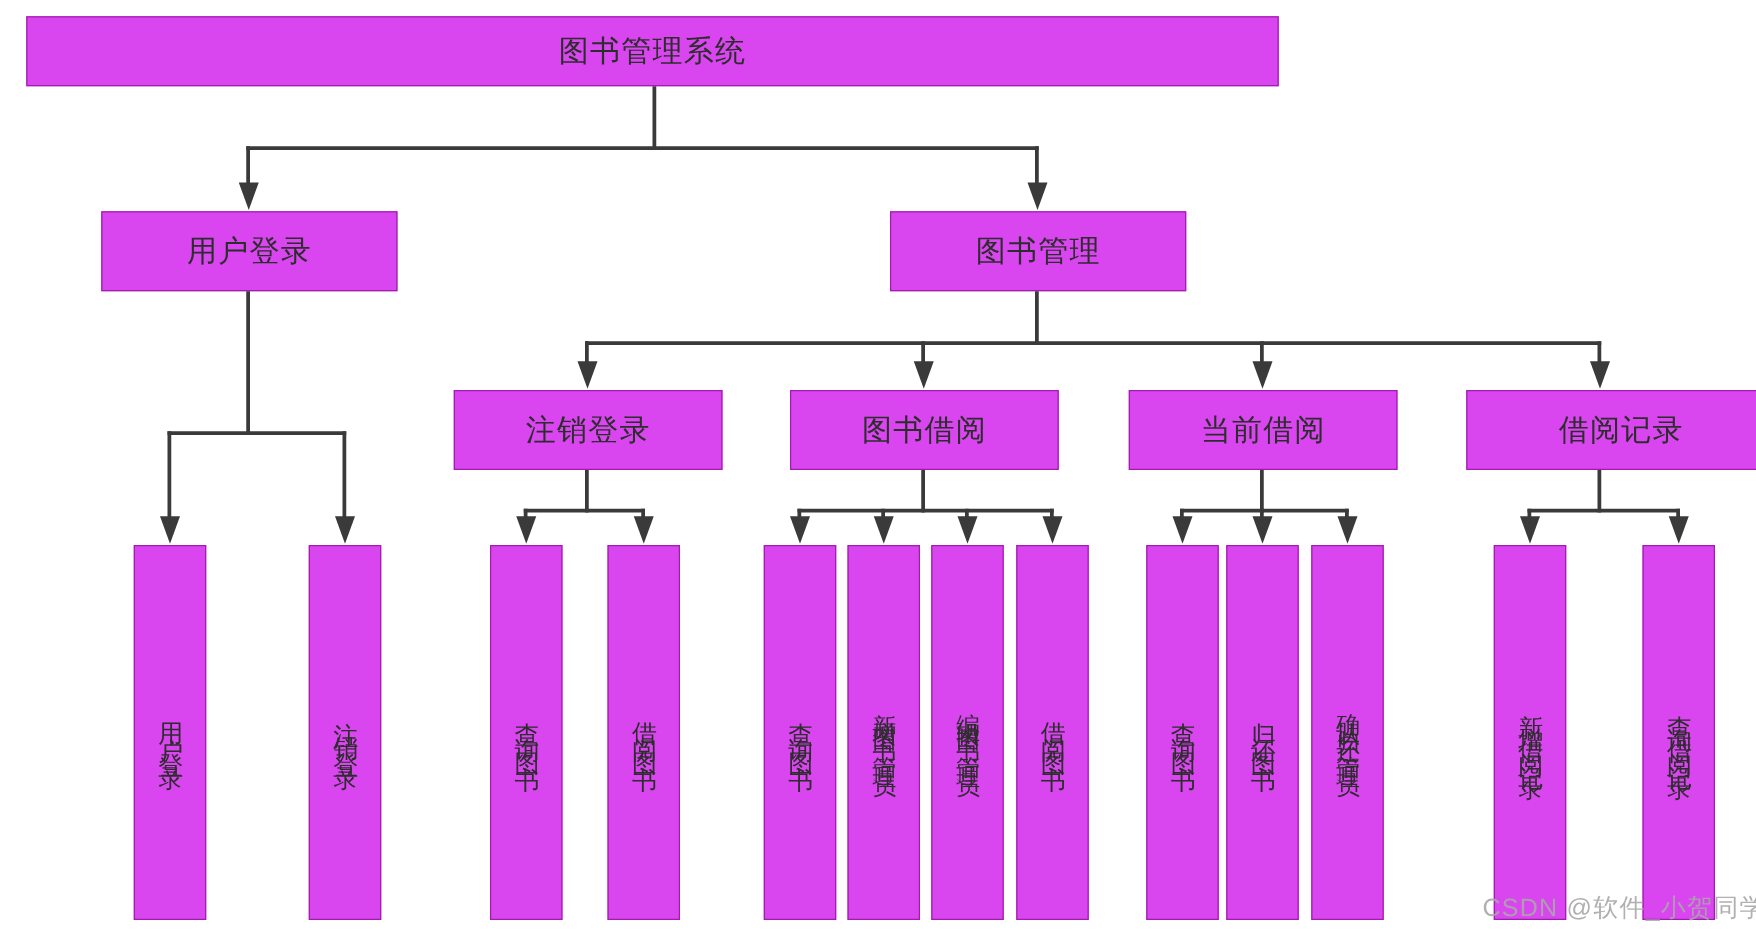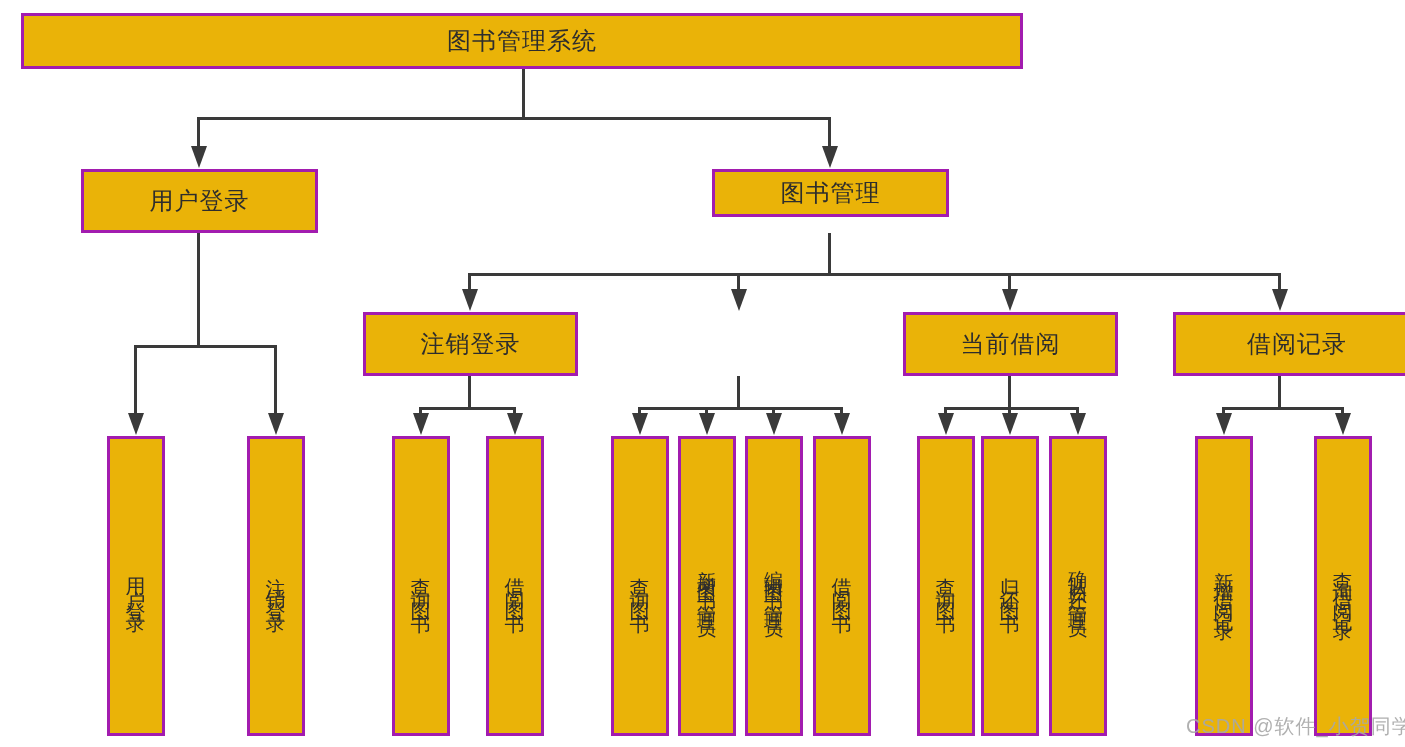--- a/index.html
+++ b/index.html
@@ -1,22 +1,22 @@
 <!DOCTYPE html>
 <html><head>
 <meta charset="utf-8">
 <style>
   html,body{margin:0;padding:0;background:#ffffff;}
   .canvas{
     position:relative;width:1405px;height:747px;background:#ffffff;overflow:hidden;
     font-family:"Liberation Sans","DejaVu Sans",sans-serif;color:#2d2d2d;
   }
   .box{
-    position:absolute;box-sizing:border-box;background:#eab308;
-    border:3px solid #a21caf;display:flex;align-items:center;justify-content:center;text-align:right;
+    position:absolute;box-sizing:border-box;background:#d946ef;
+    border:1px solid #a21caf;display:flex;align-items:center;justify-content:center;text-align:right;
   }
   .hlabel{font-size:24px;letter-spacing:1px;white-space:nowrap;}
   .leaf .vtext{
     writing-mode:vertical-rl;text-orientation:mixed;
     font-size:20px;letter-spacing:12px;line-height:1;white-space:nowrap;
   }
   .leaf.mid .vtext{letter-spacing:10px;}
   .leaf.long .vtext{font-size:19px;letter-spacing:7px;}
   .vl,.hl{position:absolute;background:#3a3a3a;}
   .vl{width:3px;}
@@ -36,26 +36,29 @@
 
 <div class="canvas">
 
   <div class="box" style="left:21px;top:13px;width:1002px;height:56px;">
     <span class="hlabel">图书管理系统</span>
   </div>
 
   <div class="box" style="left:81px;top:169px;width:237px;height:64px;">
     <span class="hlabel">用户登录</span>
   </div>
-  <div class="box" style="left:712px;top:169px;width:237px;height:48px;">
+  <div class="box" style="left:712px;top:169px;width:237px;height:64px;">
     <span class="hlabel">图书管理</span>
   </div>
 
   <div class="box" style="left:363px;top:312px;width:215px;height:64px;">
     <span class="hlabel">注销登录</span>
+  </div>
+  <div class="box" style="left:632px;top:312px;width:215px;height:64px;">
+    <span class="hlabel">图书借阅</span>
   </div>
   <div class="box" style="left:903px;top:312px;width:215px;height:64px;font-family:Liberation Serif, serif;">
     <span class="hlabel">当前借阅</span>
   </div>
   <div class="box" style="left:1173px;top:312px;width:248px;height:64px;">
     <span class="hlabel">借阅记录</span>
   </div>
 
   <div class="box leaf" style="left:107px;top:436px;width:58px;height:300px;">
     <span class="vtext">用户登录</span>

